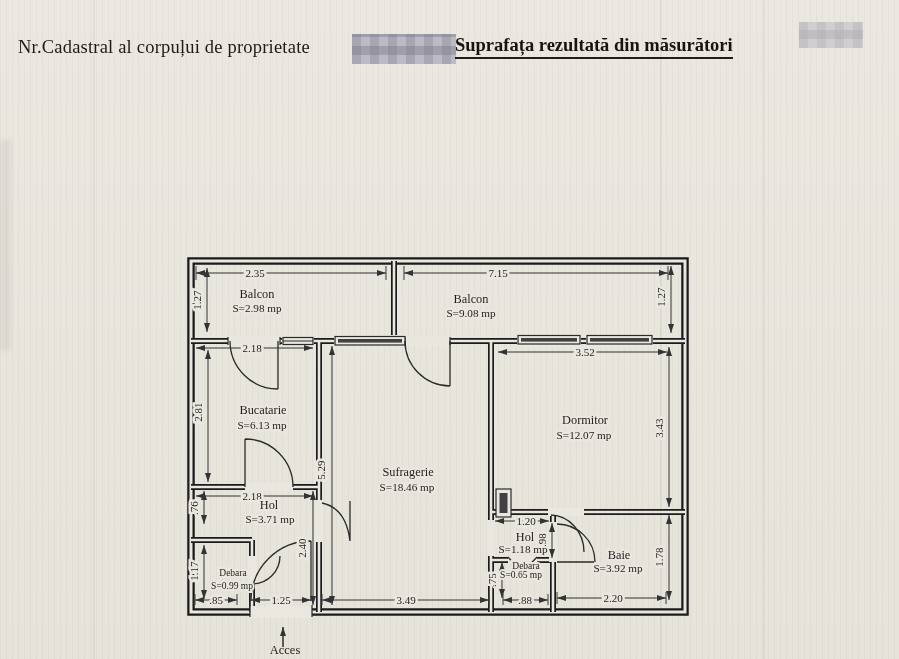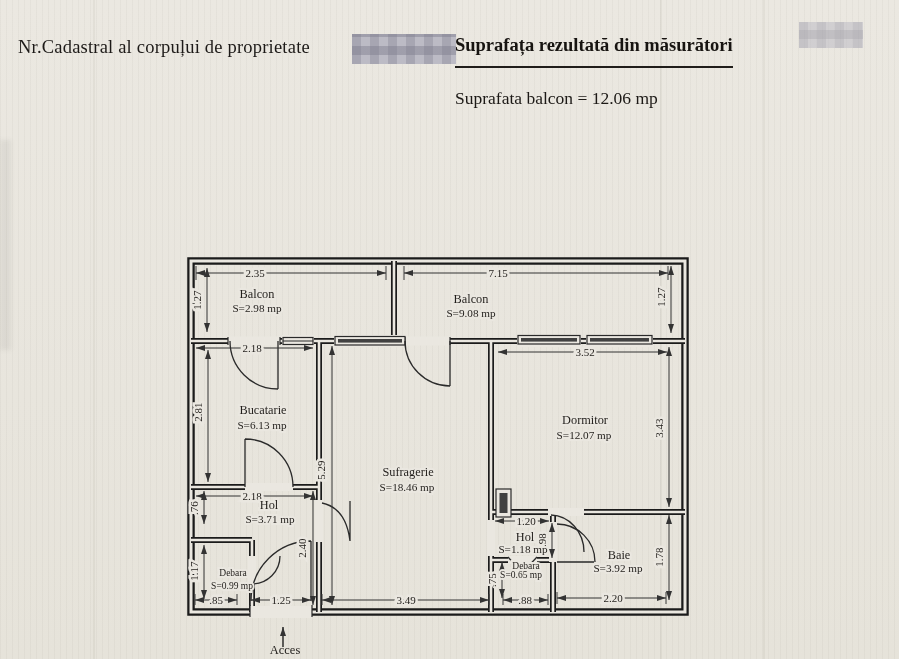--- a/index.html
+++ b/index.html
@@ -17,21 +17,21 @@
   }
   .fold{position:absolute;top:0;height:659px;width:2px;background:rgba(60,55,45,0.05);}
   .smudge{position:absolute;left:0;top:140px;width:11px;height:210px;background:rgba(60,55,50,0.07);filter:blur(2px);}
   .hdr-label{
     position:absolute;left:18px;top:37px;
     font-size:18.5px;letter-spacing:0.2px;color:#1d1a18;
   }
   .hdr-title{
     position:absolute;left:455px;top:35px;
     font-size:18.5px;font-weight:bold;color:#171411;
-    border-bottom:2px solid #201d1a;padding-bottom:10px;
+    border-bottom:2px solid #201d1a;padding-bottom:1px;
   }
   .hdr-line1{position:absolute;left:455px;top:62px;font-size:17.5px;}
   .hdr-line2{position:absolute;left:455px;top:88px;font-size:17.5px;}
   .redact{
     position:absolute;
     background:
       repeating-linear-gradient(0deg, rgba(0,0,0,0) 0 9px, rgba(125,124,140,0.45) 9px 18px),
       repeating-linear-gradient(90deg,#a7a6b2 0 9px, #bcbbc5 9px 18px);
     filter:blur(0.7px);
   }
@@ -62,21 +62,20 @@
 
   <div class="fold" style="left:93px"></div>
   <div class="fold" style="left:660px"></div>
   <div class="fold" style="left:763px"></div>
   <div class="smudge"></div>
 
   <div class="hdr-label">Nr.Cadastral al corpuļui de proprietate</div>
   <div id="redact1" class="redact"></div>
   <div id="redact2" class="redact"></div>
   <div class="hdr-title">Suprafața rezultată din măsurători</div>
-  <div class="hdr-line2">Suprafata balcon = 12.06 mp</div>
 
   <svg width="899" height="659" viewBox="0 0 899 659">
     <defs>
       <marker id="arr" markerWidth="10" markerHeight="8" refX="9" refY="3" orient="auto-start-reverse" markerUnits="userSpaceOnUse">
         <path d="M0,0 L9,3 L0,6 Z" fill="#333"></path>
       </marker>
     </defs>
 
     <g>
       <path class="wdark" stroke-width="7.5" d="M191,261 H685 V612 H191 Z"></path>

